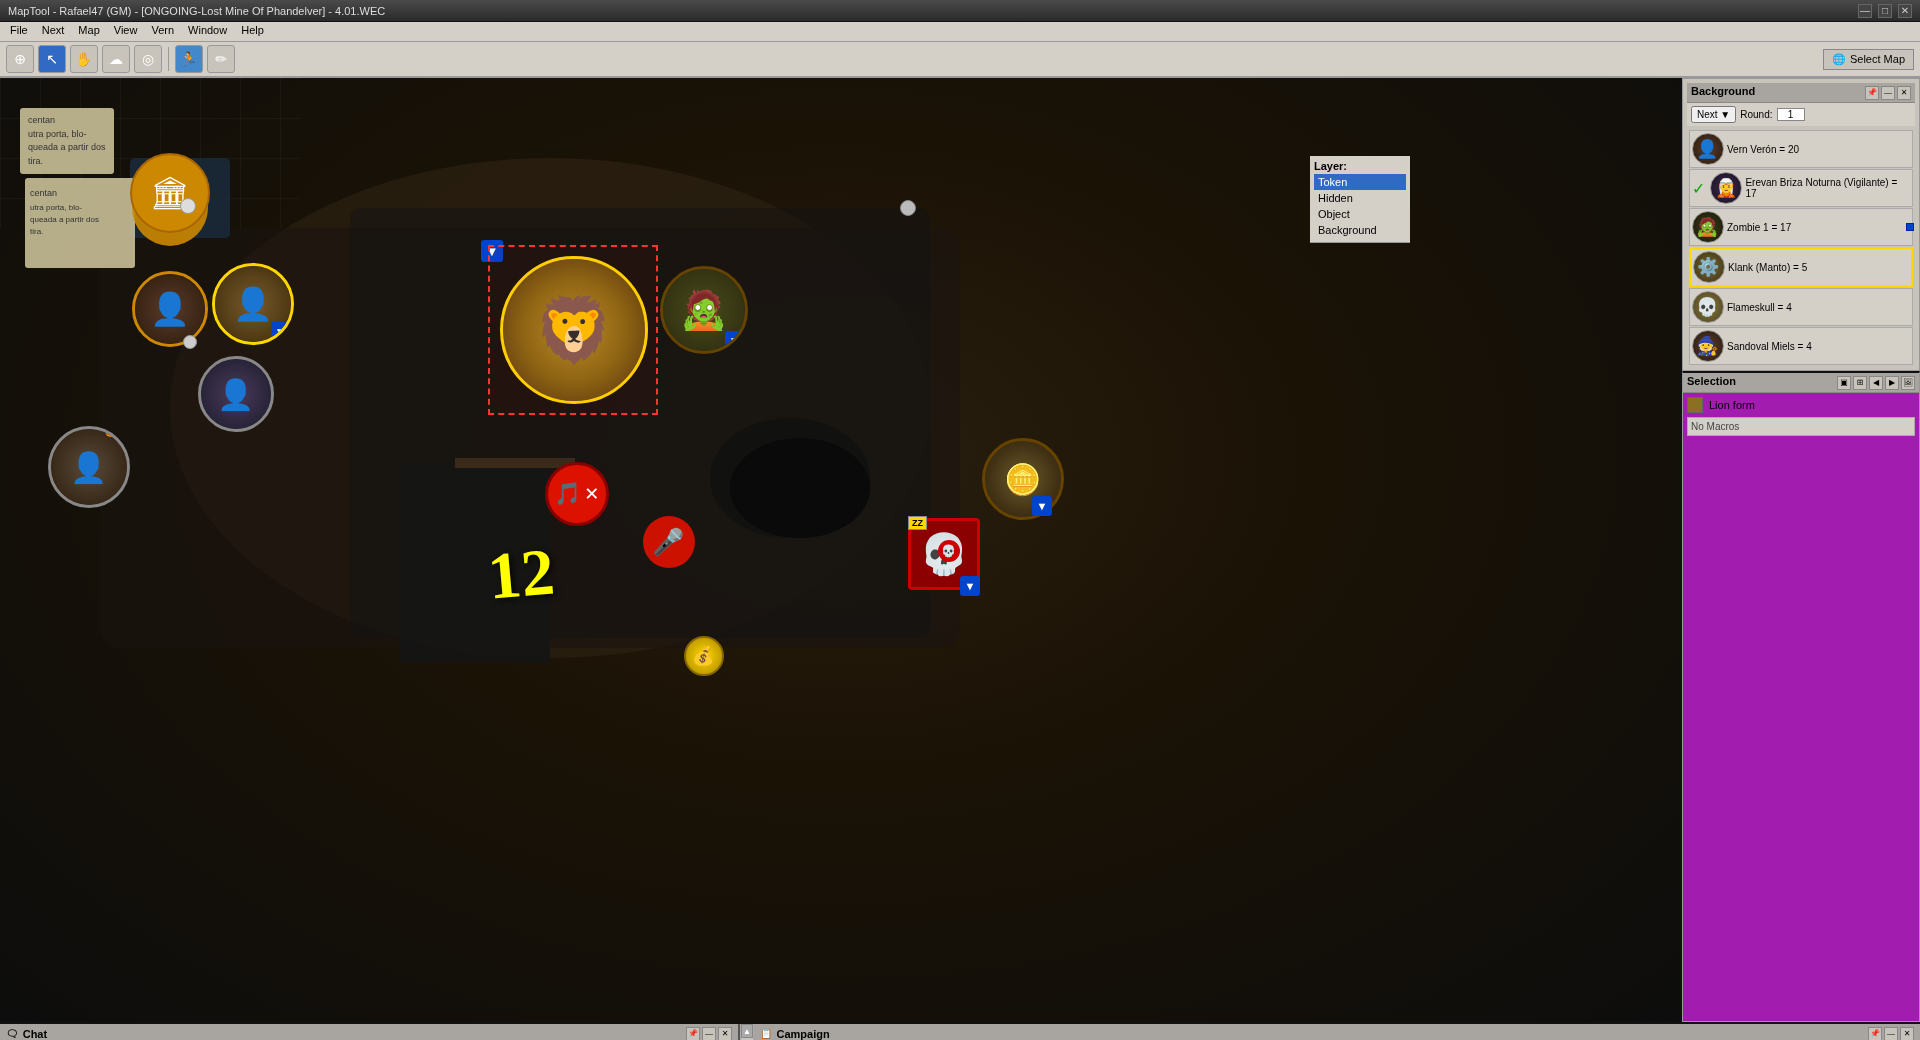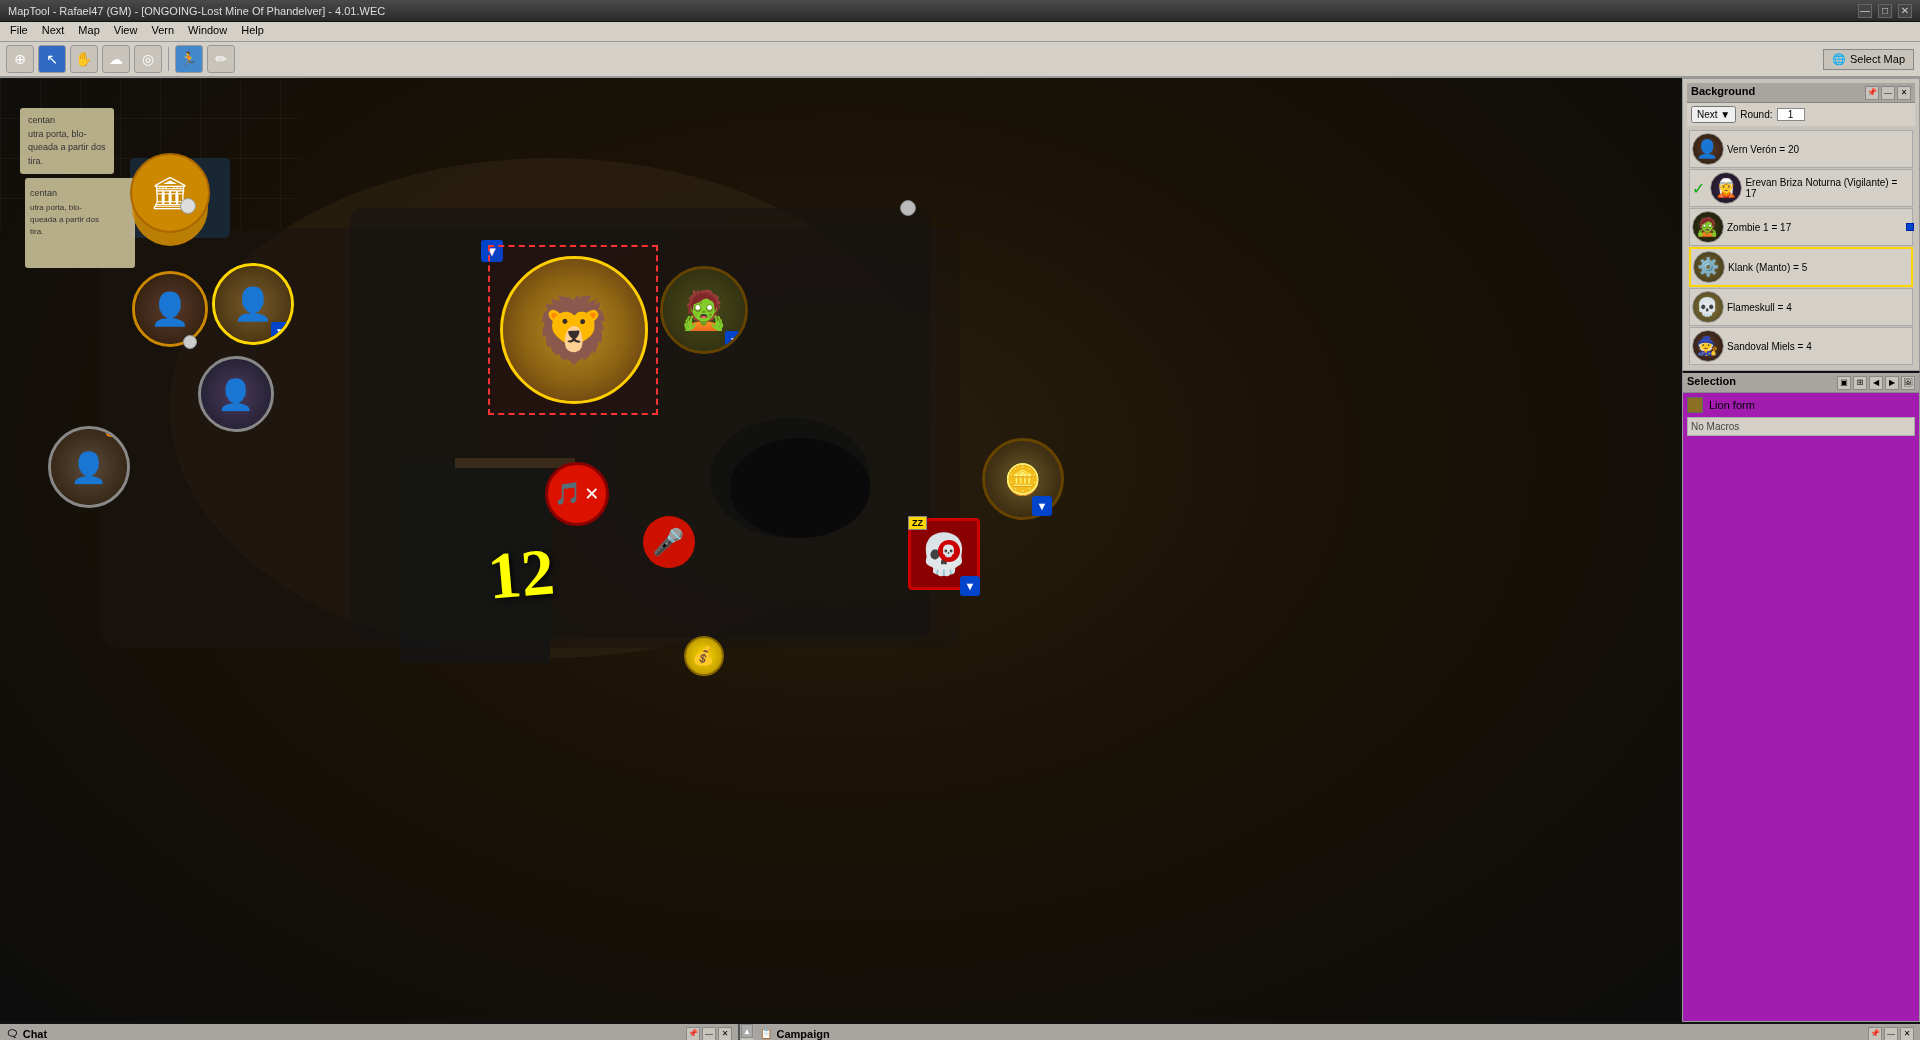--- a/index.html
+++ b/index.html
@@ -442,20 +442,27 @@
       <div style="position:absolute;top:462px;left:938px;width:22px;height:22px;background:#cc0000;border-radius:50%;display:flex;align-items:center;justify-content:center;font-size:12px;color:#fff;z-index:5;">💀</div>
 
       <div style="position:absolute;top:498px;left:960px;width:20px;height:20px;background:#0044cc;display:flex;align-items:center;justify-content:center;color:#fff;font-size:11px;border-radius:3px;z-index:5;">▼</div>
 
       <div style="position:absolute;top:360px;left:982px;width:82px;height:82px;border-radius:50%;background:radial-gradient(circle,#6a5a2a,#2a1a08);border:3px solid #664400;display:flex;align-items:center;justify-content:center;font-size:30px;">🪙</div>
 
       <div style="position:absolute;top:418px;left:1032px;width:20px;height:20px;background:#0044cc;display:flex;align-items:center;justify-content:center;color:#fff;font-size:11px;border-radius:3px;">▼</div>
 
     </div>
 
+    <div id="layer-panel">
+      <div class="layer-title">Layer:</div>
+      <div class="layer-item active">Token</div>
+      <div class="layer-item">Hidden</div>
+      <div class="layer-item">Object</div>
+      <div class="layer-item">Background</div>
+    </div>
   </div>
 
   <div id="right-panels" style="width:240px;display:flex;flex-direction:column;border-left:2px solid #111;">
 
     <div id="initiative-panel" style="flex-shrink:0;">
       <div style="display:flex;align-items:center;justify-content:space-between;background:#a8a4a0;padding:2px 4px;height:20px;border-bottom:1px solid #888;">
         <span class="panel-title">Background</span>
         <div class="panel-controls">
           <div class="panel-ctrl-btn">📌</div>
           <div class="panel-ctrl-btn">—</div>

